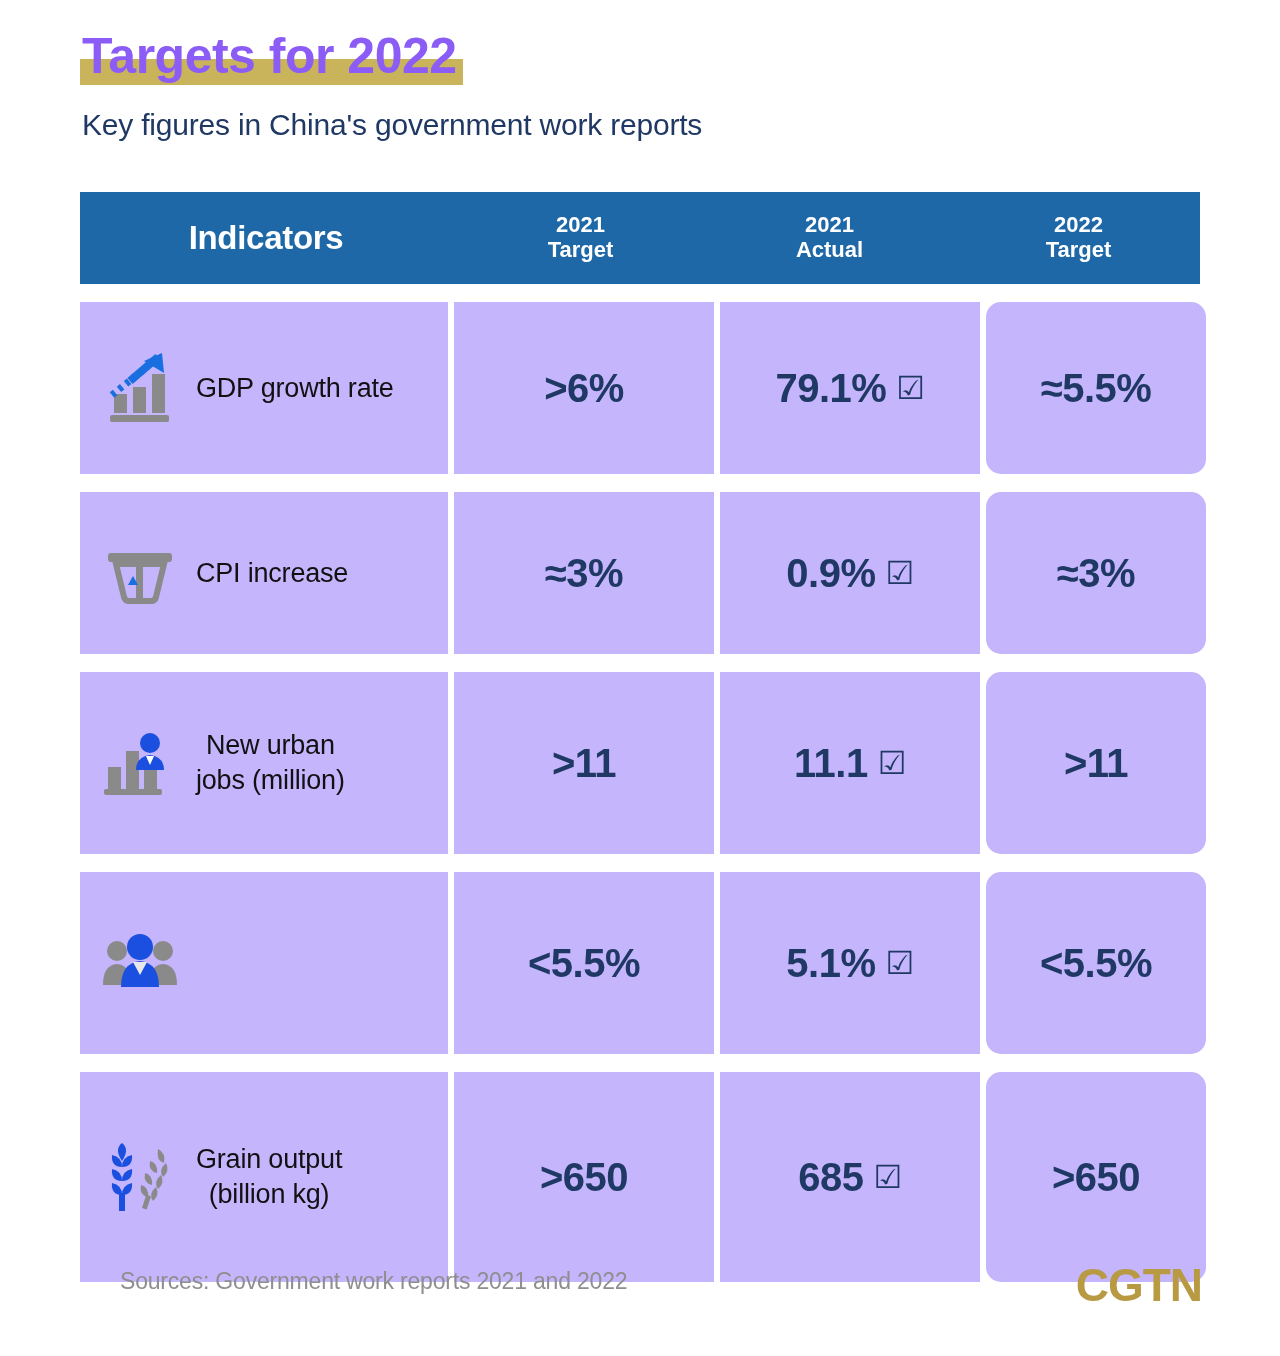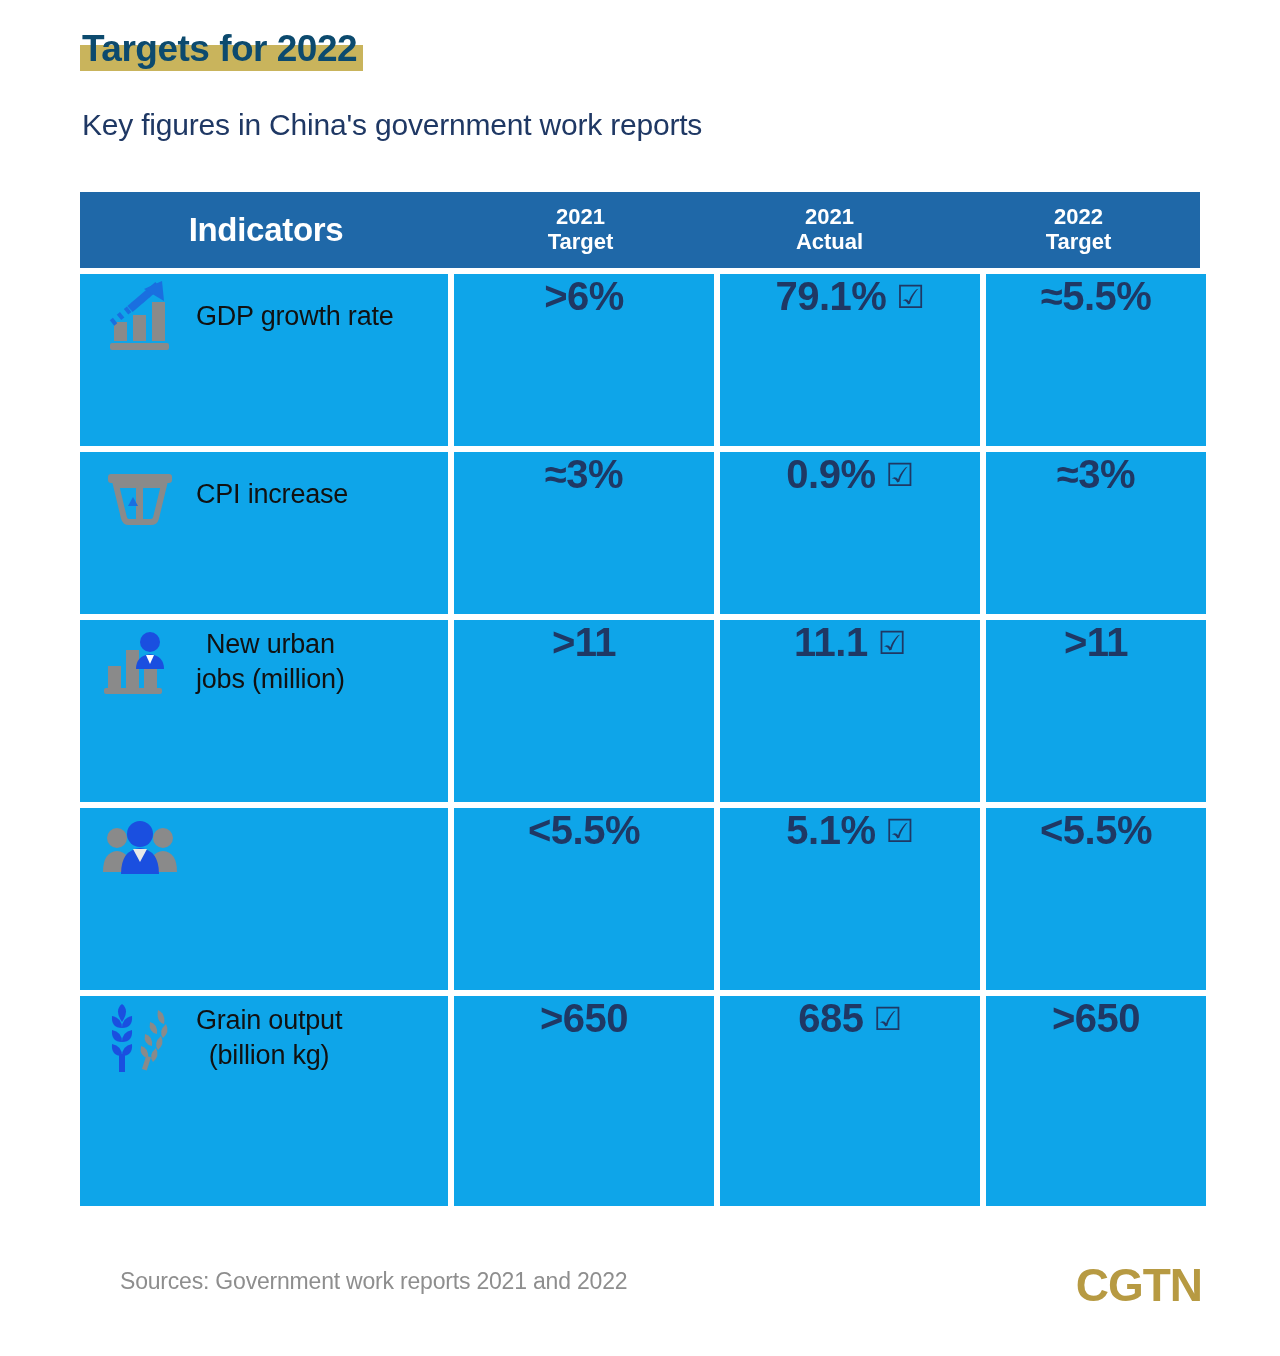--- a/index.html
+++ b/index.html
@@ -8,66 +8,66 @@
     background:#ffffff;
     font-family:"Liberation Sans", sans-serif;
     overflow:hidden;
   }
   .page{position:relative;width:1280px;height:1356px;box-sizing:border-box;}
 
   
   .title-wrap{position:absolute;left:80px;top:30px;}
   .title{
     position:relative;display:inline-block;
-    font-size:37px;font-weight:bold;letter-spacing:-0.5px;
-    color:#0c4a6e;line-height:1.05;
+    font-size:50px;font-weight:bold;letter-spacing:-0.5px;
+    color:#8b5cf6;line-height:1.05;
     padding:0 6px 0 2px;
   }
   .title .hl{
     position:absolute;left:0;right:0;bottom:-2px;height:26px;
     background:#c9b45c;z-index:0;
   }
   .title .txt{position:relative;z-index:1;}
   .subtitle{
     position:absolute;left:82px;top:108px;
     font-size:30px;color:#1f3864;font-weight:normal;
     letter-spacing:-0.2px;
   }
 
   
   .table{
     position:absolute;left:80px;top:192px;
     width:1120px;
   }
   .thead{
-    display:flex;background:#1f68a8;height:76px;align-items:center;
+    display:flex;background:#1f68a8;height:92px;align-items:center;
   }
   .th{
     color:#ffffff;text-align:center;font-weight:bold;
     line-height:1.12;
   }
   .th-ind{
     flex:0 0 372px;font-size:33px;letter-spacing:-0.3px;
     text-align:center;padding-right:4px;
   }
   .th-col{flex:0 0 249px;font-size:22px;}
   .th-col .y{display:block;font-size:22px;font-weight:bold;}
   .th-col .t{display:block;font-size:22px;font-weight:bold;}
 
   .row{display:flex;margin-top:6px;}
   .cell{
-    background:#0ea5e9;display:flex;align-items:flex-start;justify-content:center;
+    background:#c4b5fd;display:flex;align-items:center;justify-content:center;margin-top:12px;
   }
   .c-ind{
     flex:0 0 368px;margin-right:6px;
     padding-left:18px;box-sizing:border-box;
     justify-content:flex-start;
   }
   .c-val{flex:0 0 260px;margin-right:6px;}
-  .c-val:last-child{margin-right:0;flex:0 0 220px;}
+  .c-val:last-child{margin-right:0;flex:0 0 220px;border-radius:15px;}
 
   .r1 .cell{height:172px;}
   .r2 .cell{height:162px;}
   .r3 .cell{height:182px;}
   .r4 .cell{height:182px;}
   .r5 .cell{height:210px;}
 
   .ind-inner{display:flex;align-items:center;gap:14px;}
   .ind-label{
     font-size:27px;color:#111111;font-weight:normal;

